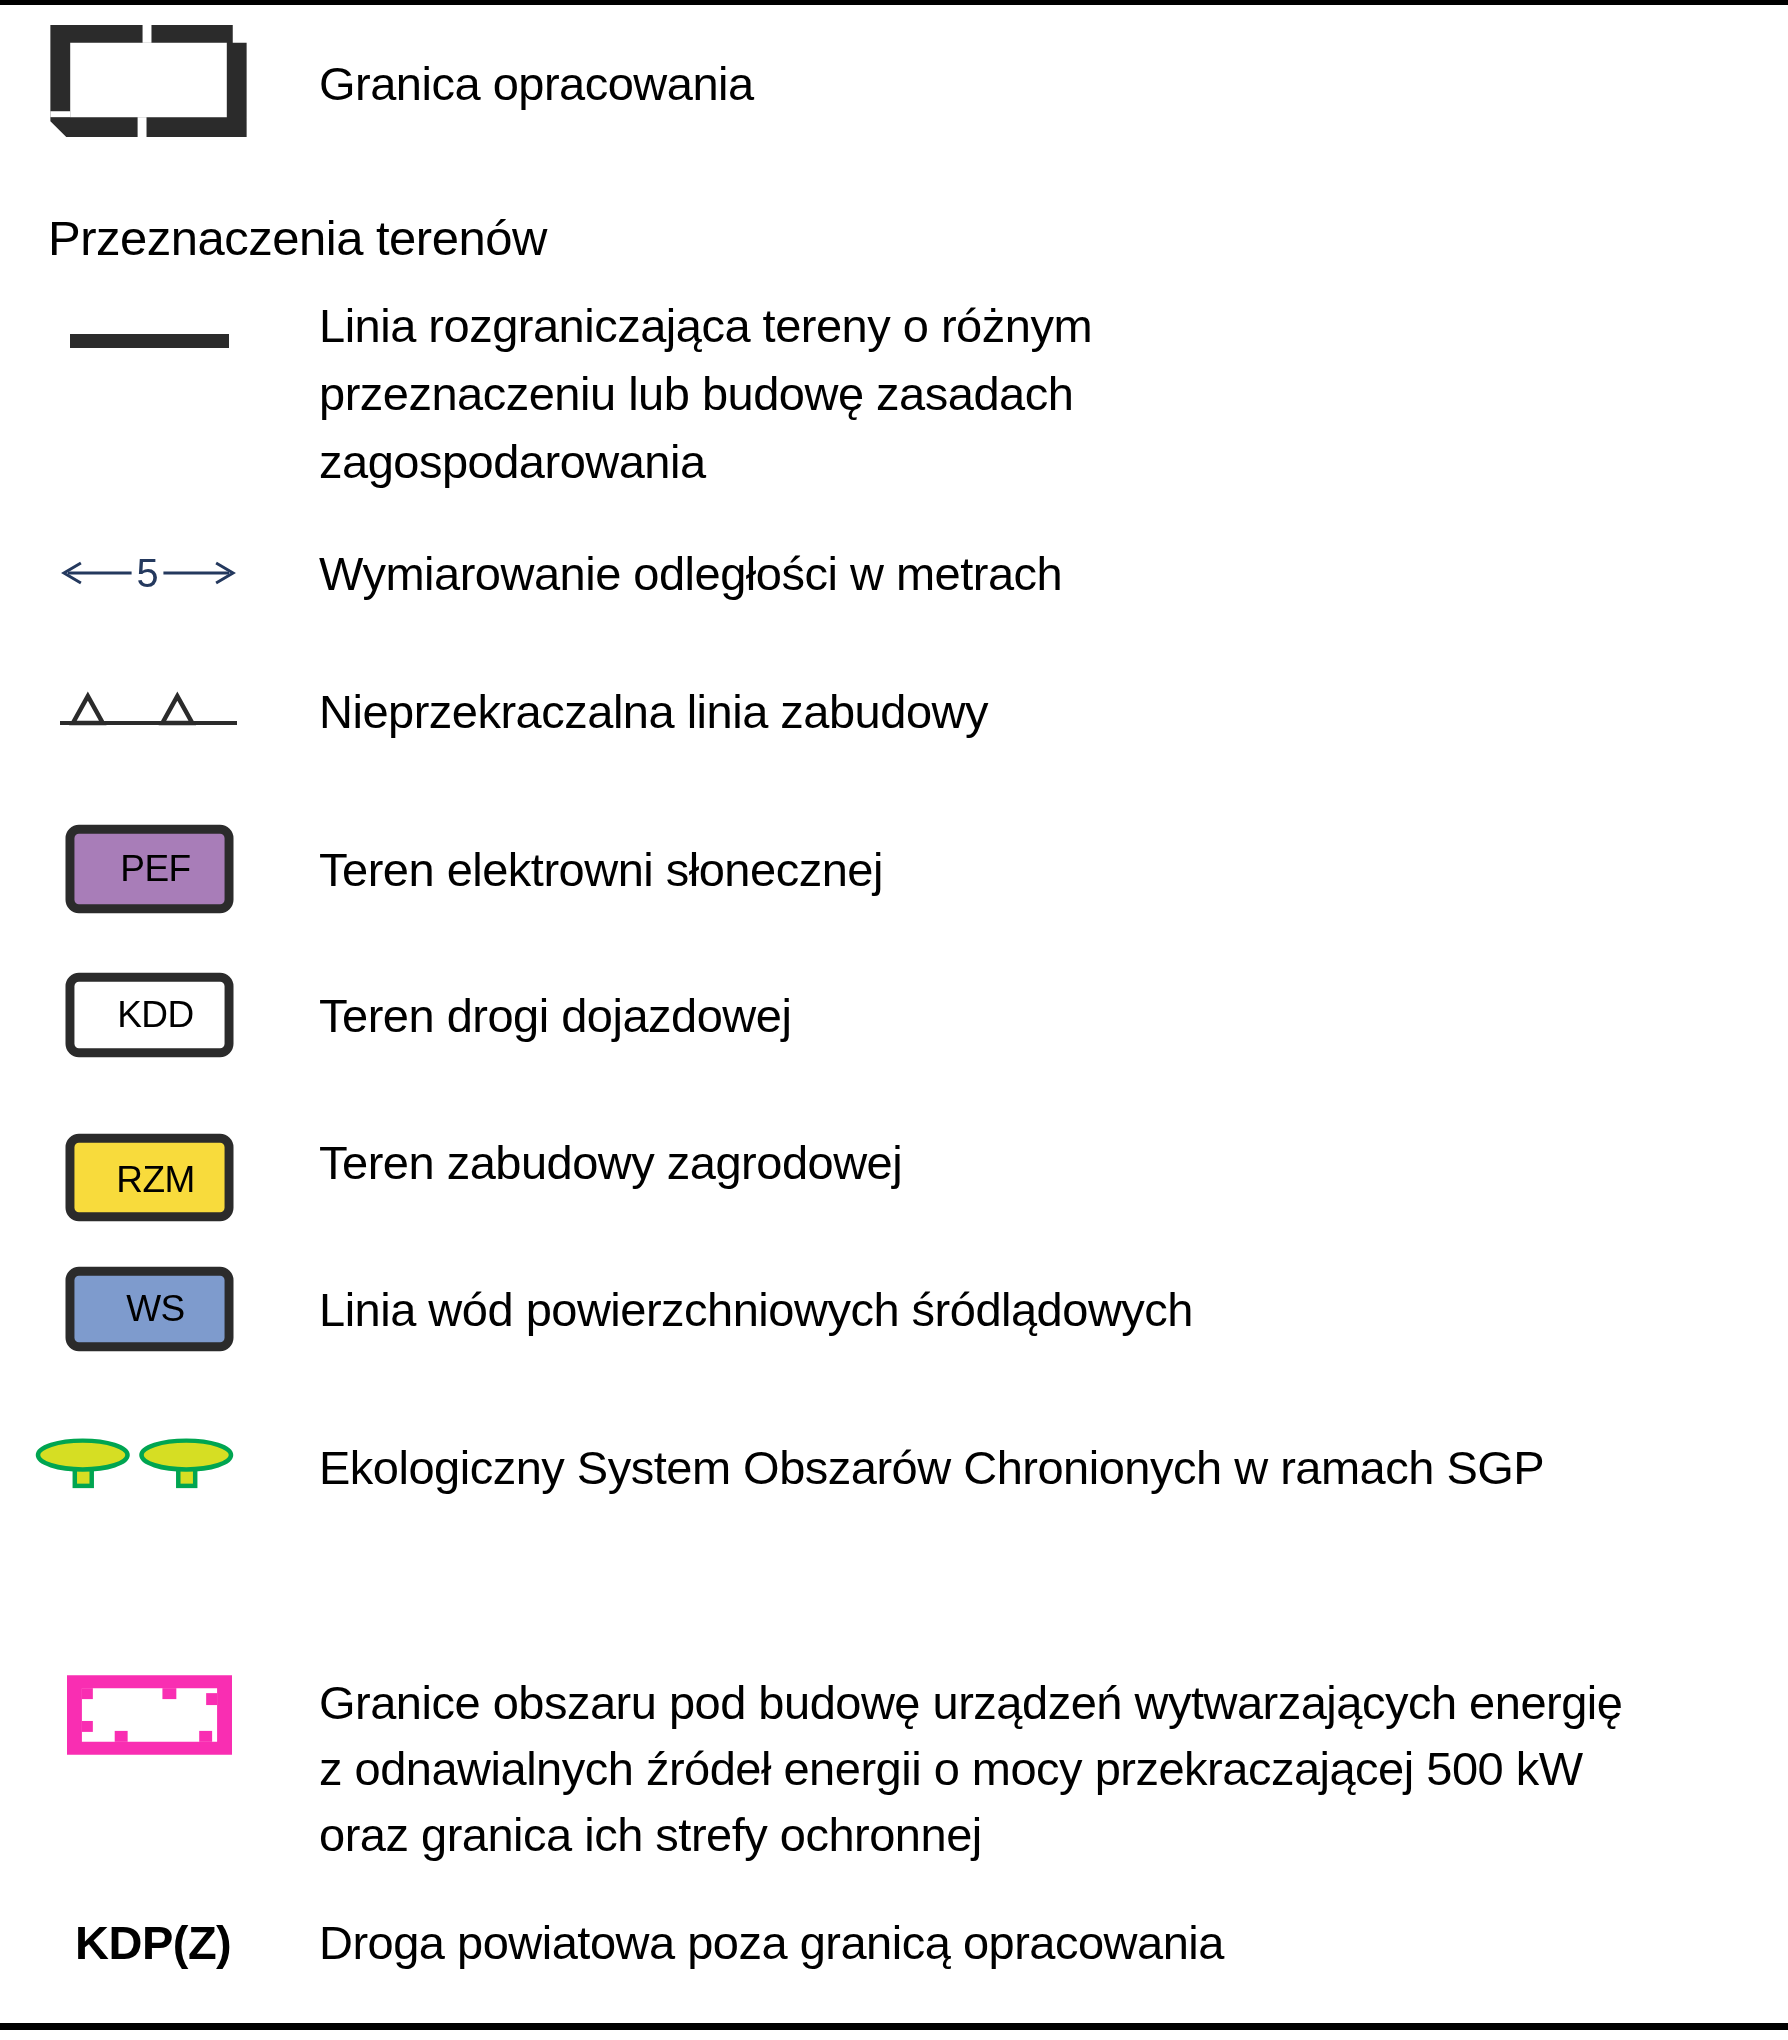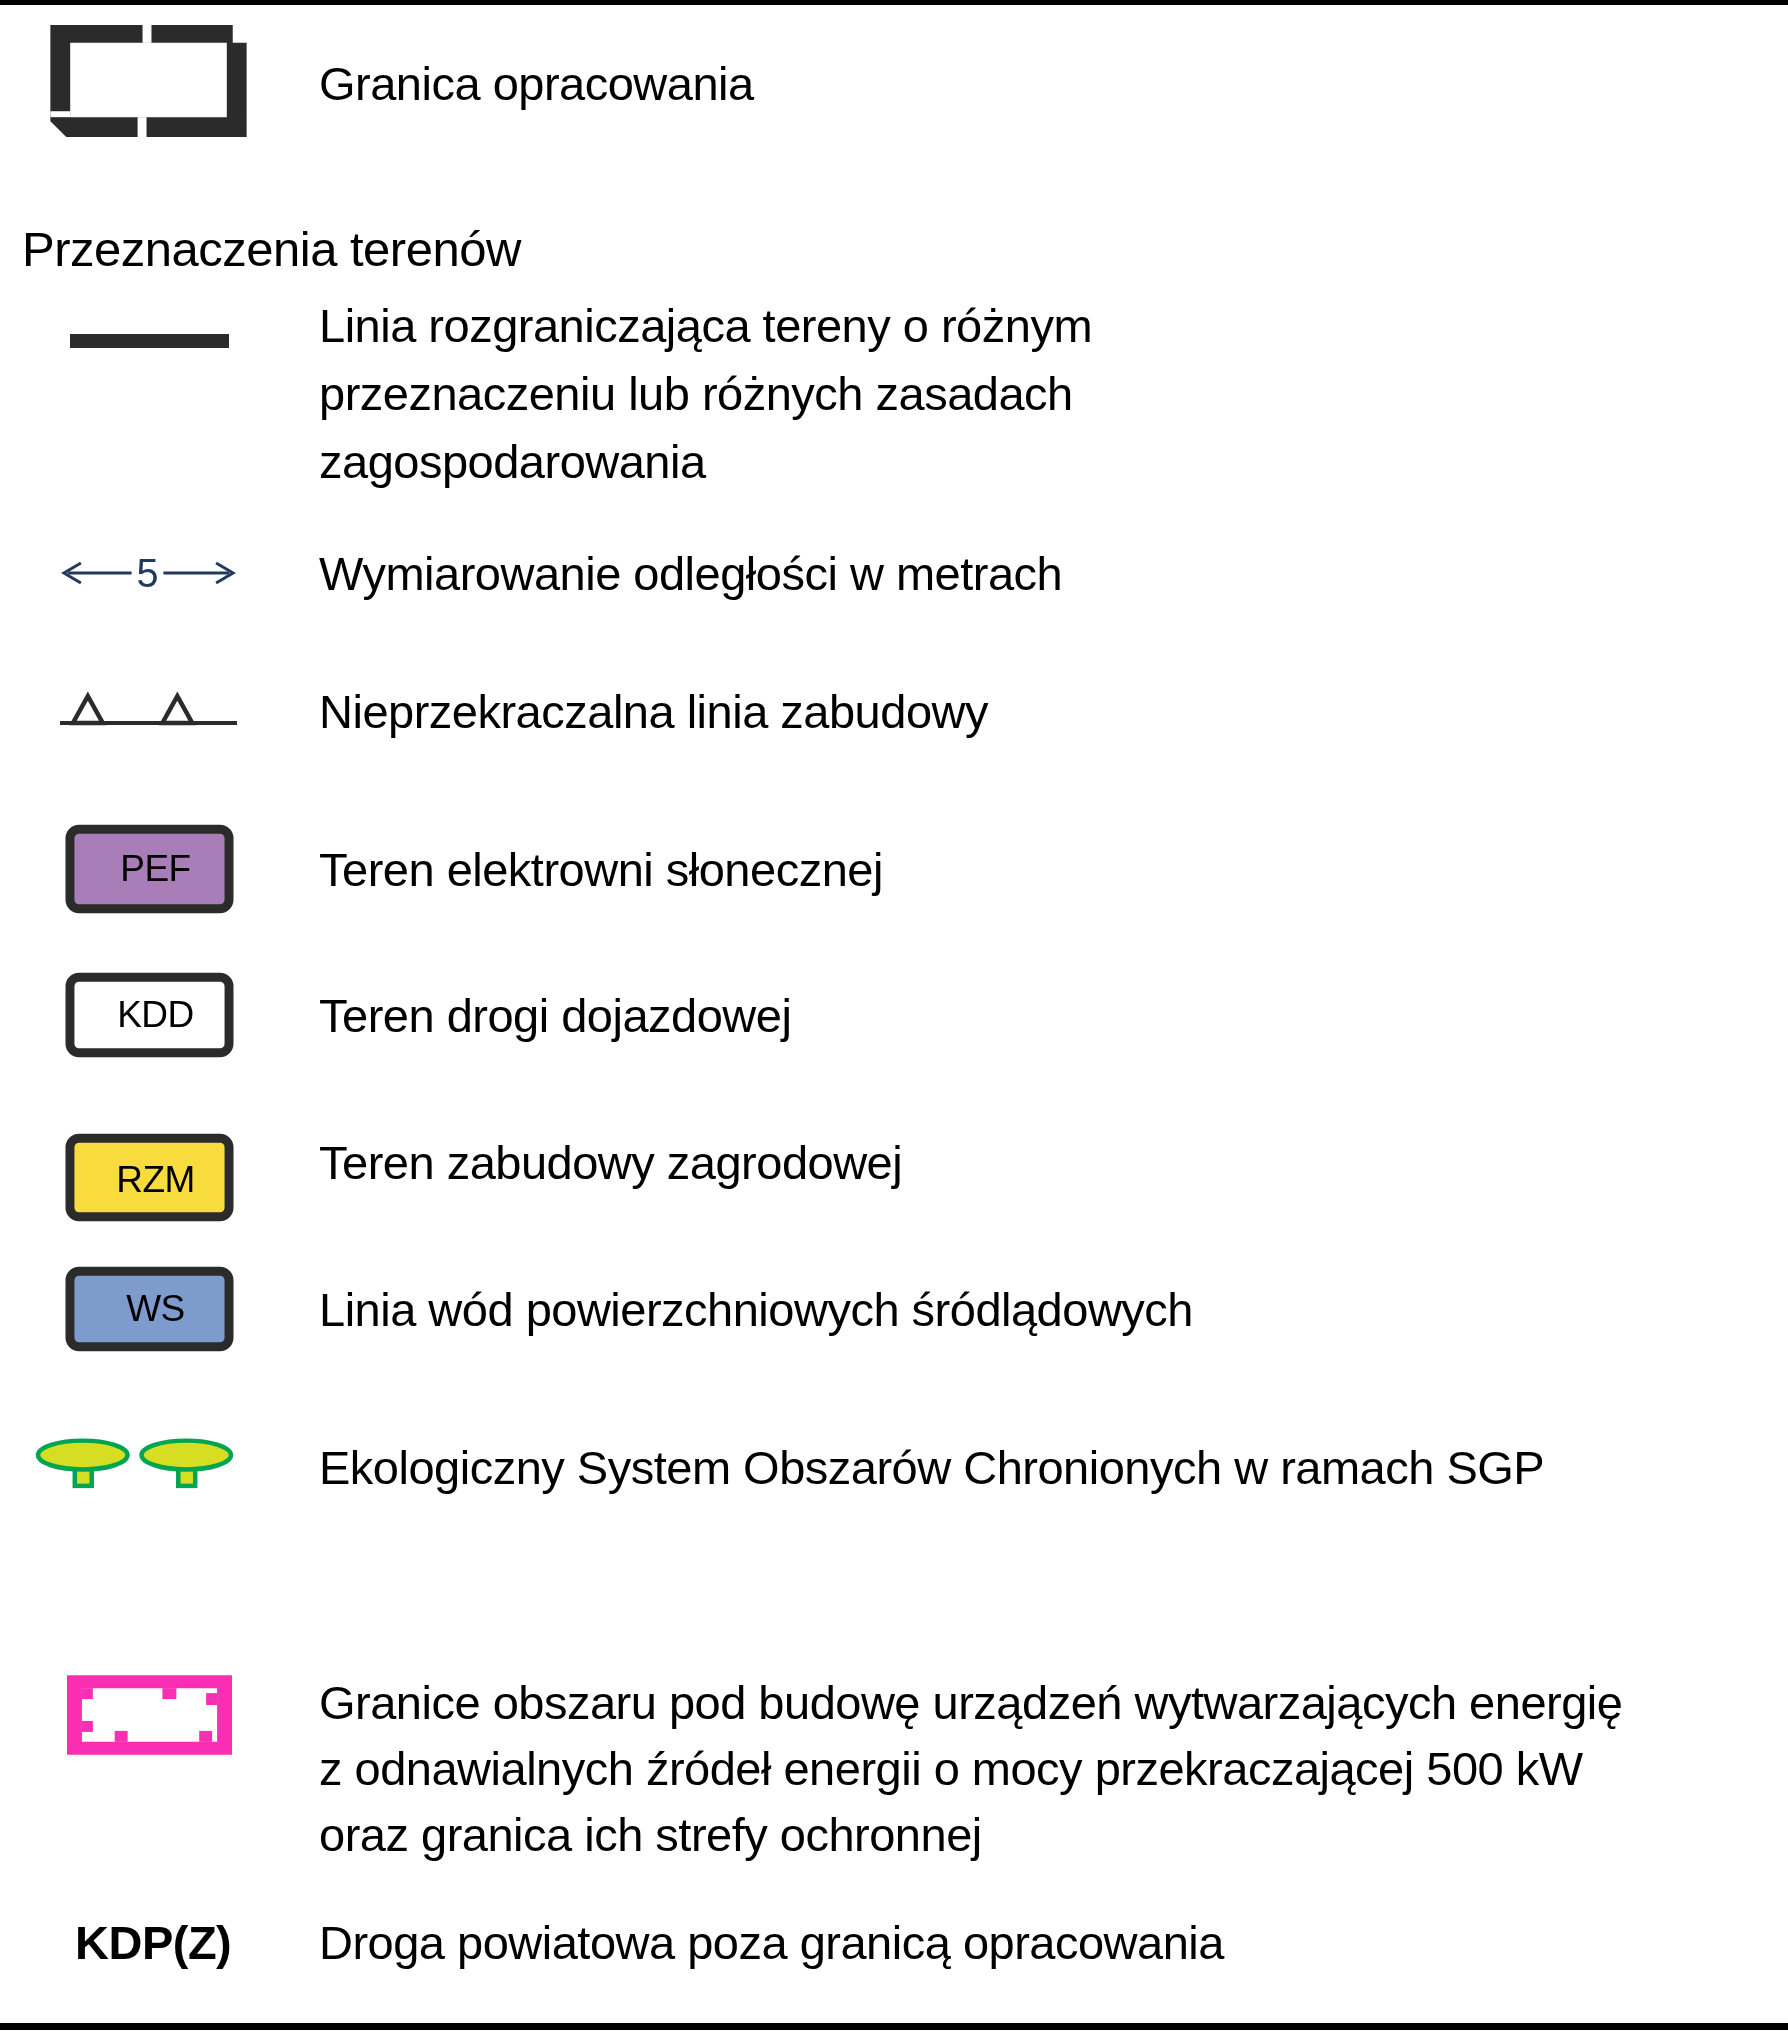--- a/index.html
+++ b/index.html
@@ -54,25 +54,25 @@
   <div class="rule top"></div>
 
   <svg class="sym" style="left:50px;top:25px;" width="197" height="112" viewBox="0 0 198 113">
     <path fill-rule="evenodd" d="M0,0 H184 V18 H198 V113 H16 L0,97 Z M20,18 V93 H178 V18 Z" fill="#2b2b2b"></path>
     <rect x="93" y="0" width="9" height="18" fill="#ffffff"></rect>
     <rect x="88" y="93" width="9" height="20" fill="#ffffff"></rect>
     <rect x="0" y="87" width="20" height="6" fill="#ffffff"></rect>
   </svg>
   <div class="lbl" style="top:56px;">Granica opracowania</div>
 
-  <div class="section-title" style="top:220px;">Przeznaczenia terenów</div>
+  <div class="section-title" style="top:209px;margin-left:26px;">Przeznaczenia terenów</div>
 
   <div class="line-sym" style="left:70px;top:334px;width:159px;height:14px;"></div>
   <div class="lbl multi" style="top:292px;">Linia rozgraniczająca tereny o różnym
-przeznaczeniu lub różnych zasadach
+przeznaczeniu lub budowę zasadach
 zagospodarowania</div>
 
   <svg class="sym" style="left:60px;top:549px;" width="177" height="48" viewBox="0 0 178 48">
     <line x1="8" y1="24" x2="72" y2="24" stroke-width="3" stroke="#24395e"></line>
     <line x1="104" y1="24" x2="170" y2="24" stroke-width="3" stroke="#24395e"></line>
     <polyline points="21,14 4,24 21,34" fill="none" stroke-width="3" stroke="#24395e"></polyline>
     <polyline points="157,14 174,24 157,34" fill="none" stroke-width="3" stroke="#24395e"></polyline>
     <text x="88" y="38" text-anchor="middle" font-size="40" font-family="Liberation Sans, sans-serif" fill="#24395e">5</text>
   </svg>
   <div class="lbl" style="top:546px;">Wymiarowanie odległości w metrach</div>

